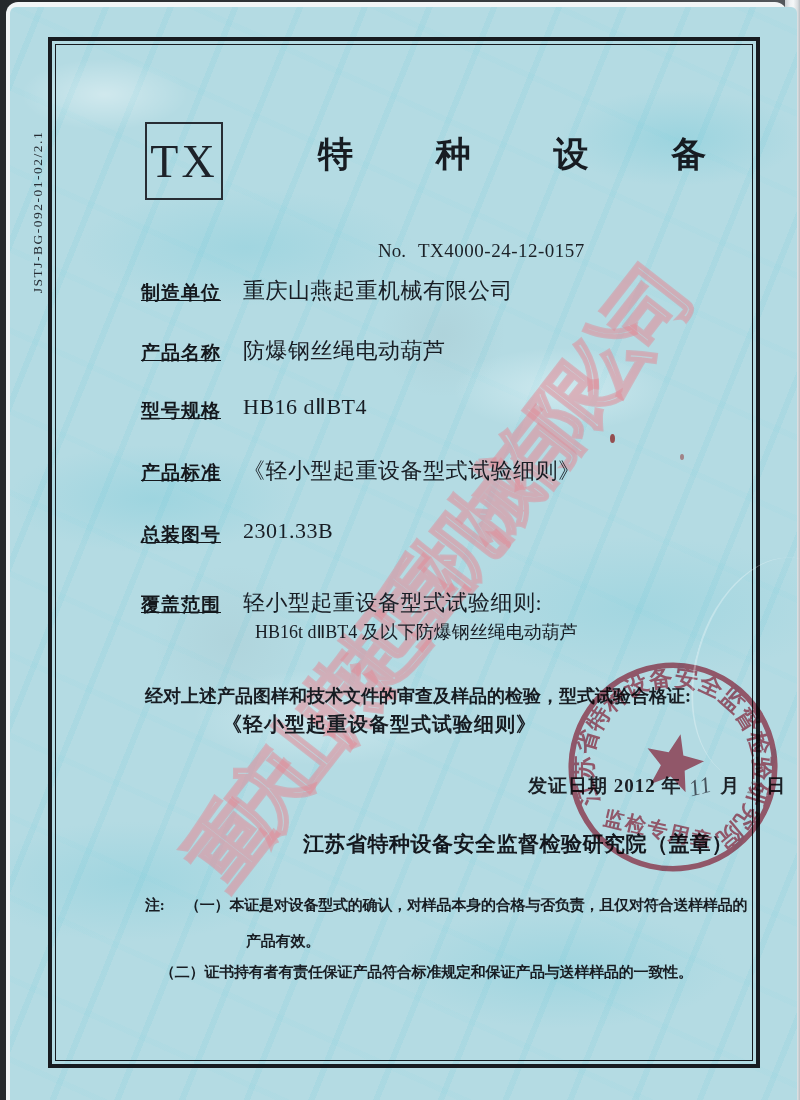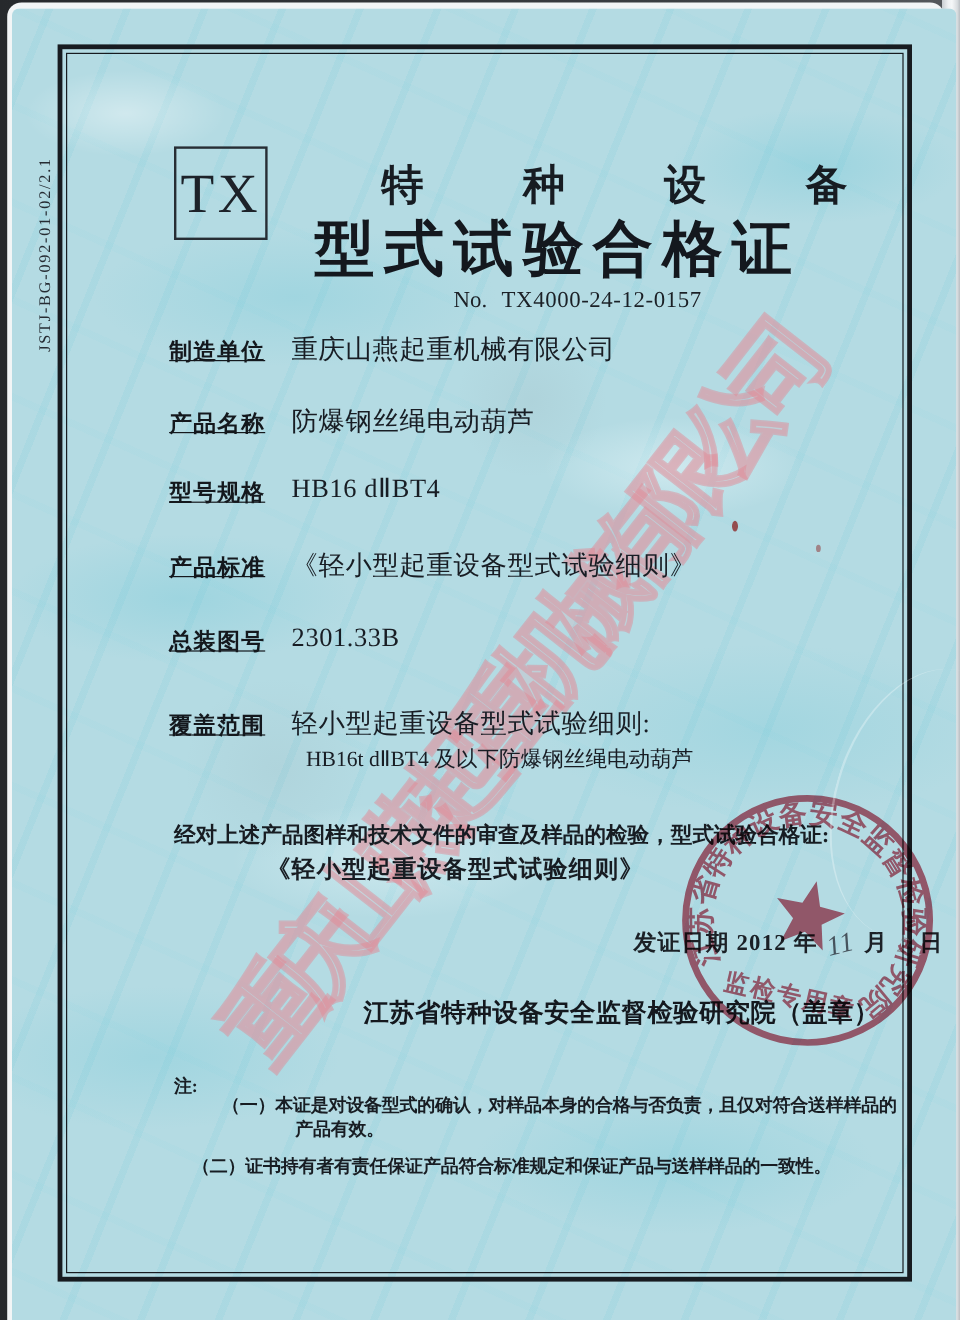--- a/index.html
+++ b/index.html
@@ -64,21 +64,21 @@
 
   .date-line{left:528px;top:772px;font-size:19px;font-weight:bold;color:#1b2026;letter-spacing:1px;}
   .hand{display:inline-block;font-style:italic;font-size:23px;transform:rotate(-14deg);
     color:#343c46;opacity:.85;margin:0 2px;position:relative;top:2px;font-weight:normal;}
   .hand.day{transform:rotate(10deg);opacity:.5;color:#6b4a50;font-size:19px;}
 
   .issuer{left:303px;top:830px;font-size:21px;font-weight:bold;letter-spacing:.5px;color:#14181e;}
 
   .note{font-size:15px;font-weight:bold;color:#181d23;letter-spacing:-.2px;}
   .note-head{left:145px;top:896px;}
-  .note1-l1{left:185px;top:896px;margin-top:16px;}
+  .note1-l1{left:185px;top:896px;}
   .note1-l2{left:246px;top:932px;}
   .note2{left:160px;top:963px;}
 
   .watermark{left:205px;top:835px;height:80px;line-height:80px;font-size:80px;
     letter-spacing:-18px;font-weight:bold;transform-origin:0 50%;transform:rotate(-52deg);
     color:rgba(233,162,172,.20);-webkit-text-stroke:2.5px rgba(224,140,152,.5);
     pointer-events:none;}
 
   .stamp{position:absolute;left:556px;top:650px;width:234px;height:234px;
     transform:rotate(13deg);opacity:.85;mix-blend-mode:multiply;}
@@ -103,21 +103,20 @@
       <div class="frame-outer"></div>
       <div class="frame-inner"></div>
 
       <div class="abs margin-code">JSTJ-BG-092-01-02/2.1</div>
 
       <div class="abs tx-box">
         <span>TX</span>
       </div>
 
       <div class="abs title-category ink">特 种 设 备</div>
-      <div class="abs title-main">型式试验合格证</div>
       <div class="abs serial">
         <span>No.</span><span class="num">TX4000-24-12-0157</span>
       </div>
 
       <div class="row">
         <span class="lbl" style="top:280px">制造单位</span>
         <span class="val" style="top:278px">重庆山燕起重机械有限公司</span>
       </div>
       <div class="row">
         <span class="lbl" style="top:340px">产品名称</span>

